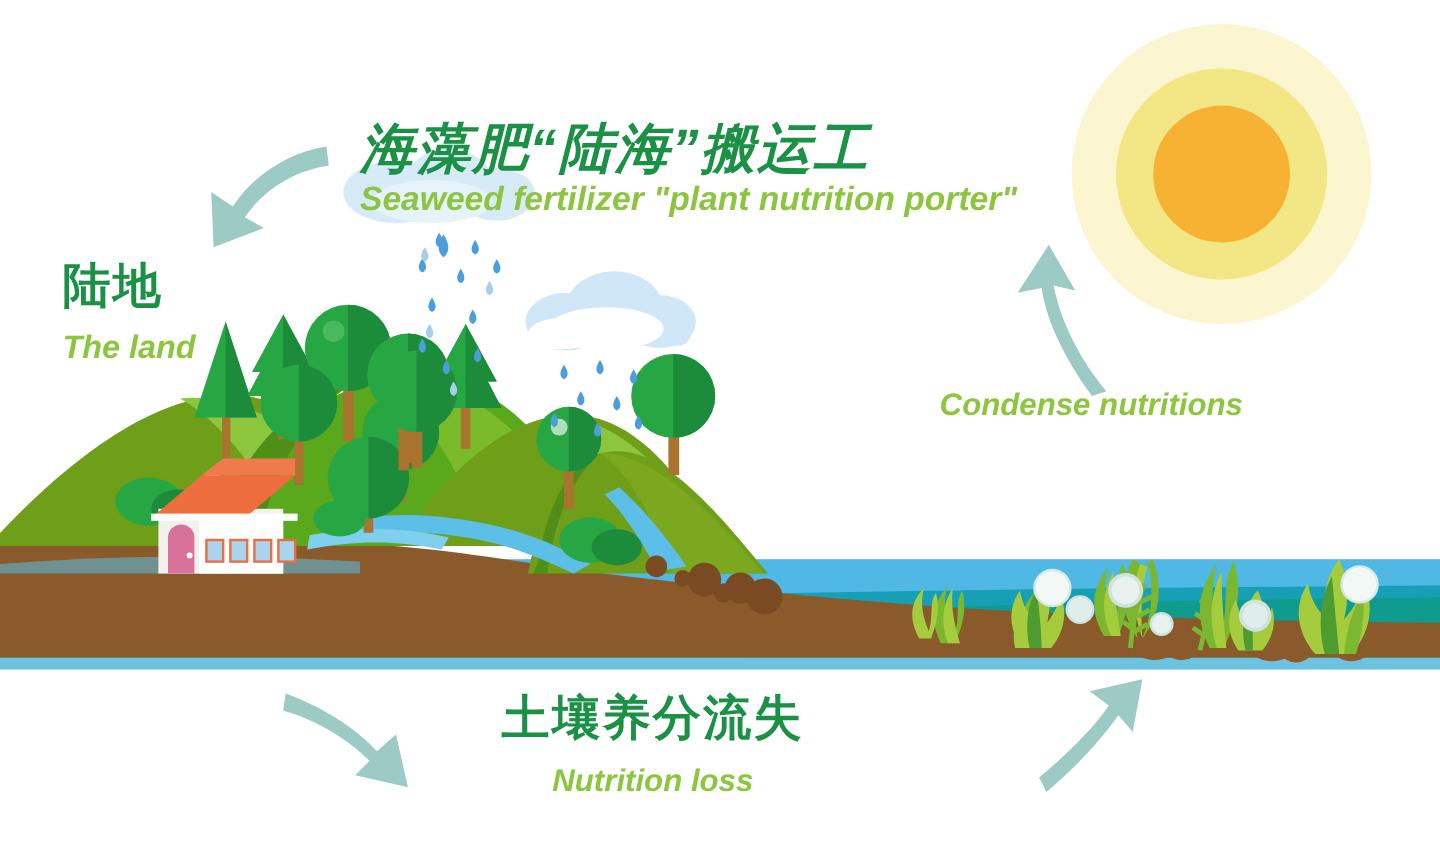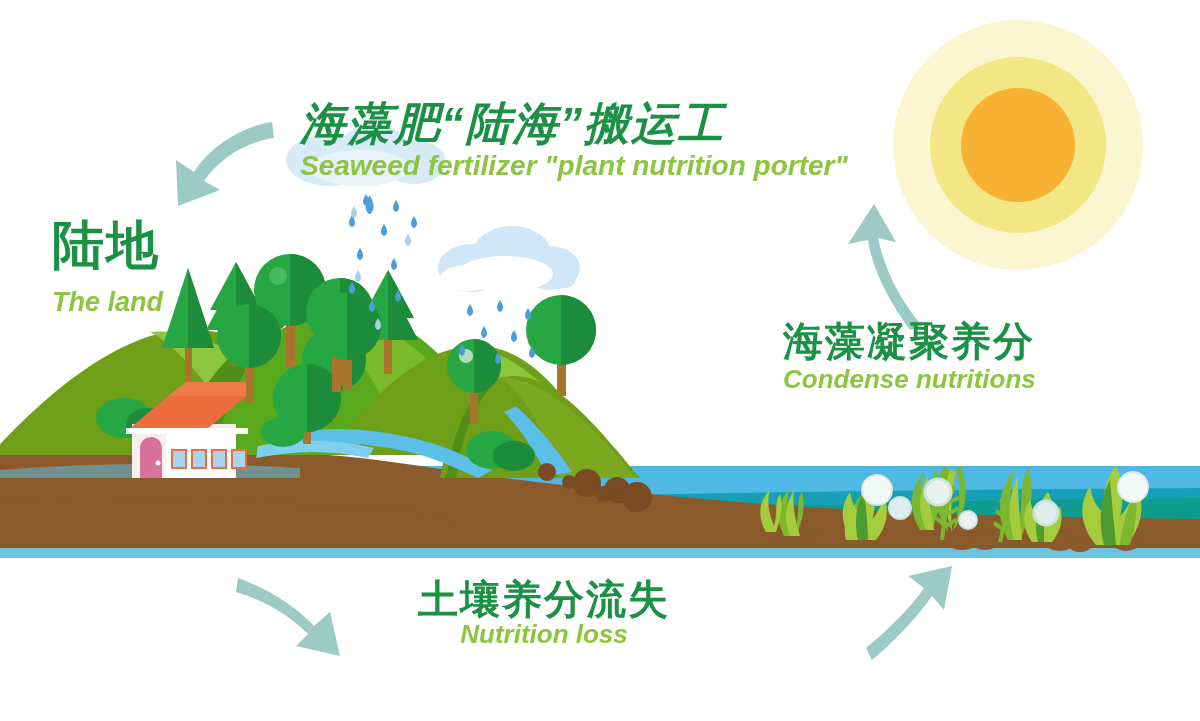--- a/index.html
+++ b/index.html
@@ -34,30 +34,30 @@
     font-weight: bold;
     white-space: nowrap;
     line-height: 1.15;
   }
 
   #title-block { left: 300px; top: 100px; }
   #title-block .zh { font-size: 45px; font-style: italic; }
   #title-block .en { font-size: 28px; margin-top: 3px; color: #8cc540; }
 
   #land-block { left: 52px; top: 218px; text-align: left; }
-  #land-block .zh { font-size: 52px; }
+  #land-block .zh { font-size: 40px; }
   #land-block .en { font-size: 27px; margin-top: 14px; }
 
   #condense-block { left: 783px; top: 320px; }
   #condense-block .zh { font-size: 40px; }
   #condense-block .en { font-size: 26px; margin-top: 3px; }
 
   #loss-block { left: 418px; top: 578px; }
   #loss-block .zh { font-size: 40px; }
-  #loss-block .en { font-size: 26px; margin-top: 0; text-align: center; }
+  #loss-block .en { font-size: 26px; margin-top: 16px; text-align: center; }
 </style>
 </head>
 <body>
 
 <div id="stage">
 
   <svg id="scene" viewBox="0 0 1200 721" width="1200" height="721">
 
     <defs>
       <clipPath id="clip-water">
@@ -626,21 +626,20 @@
     <div class="zh">海藻肥“陆海”搬运工</div>
     <div class="en">Seaweed fertilizer "plant nutrition porter"</div>
   </div>
 
   <div class="label-block" id="land-block">
     <div class="zh">陆地</div>
     <div class="en">The land</div>
   </div>
 
   <div class="label-block" id="condense-block">
-    <div class="zh">海藻凝聚养分</div>
     <div class="en">Condense nutritions</div>
   </div>
 
   <div class="label-block" id="loss-block">
     <div class="zh">土壤养分流失</div>
     <div class="en">Nutrition loss</div>
   </div>
 
 </div>
 

